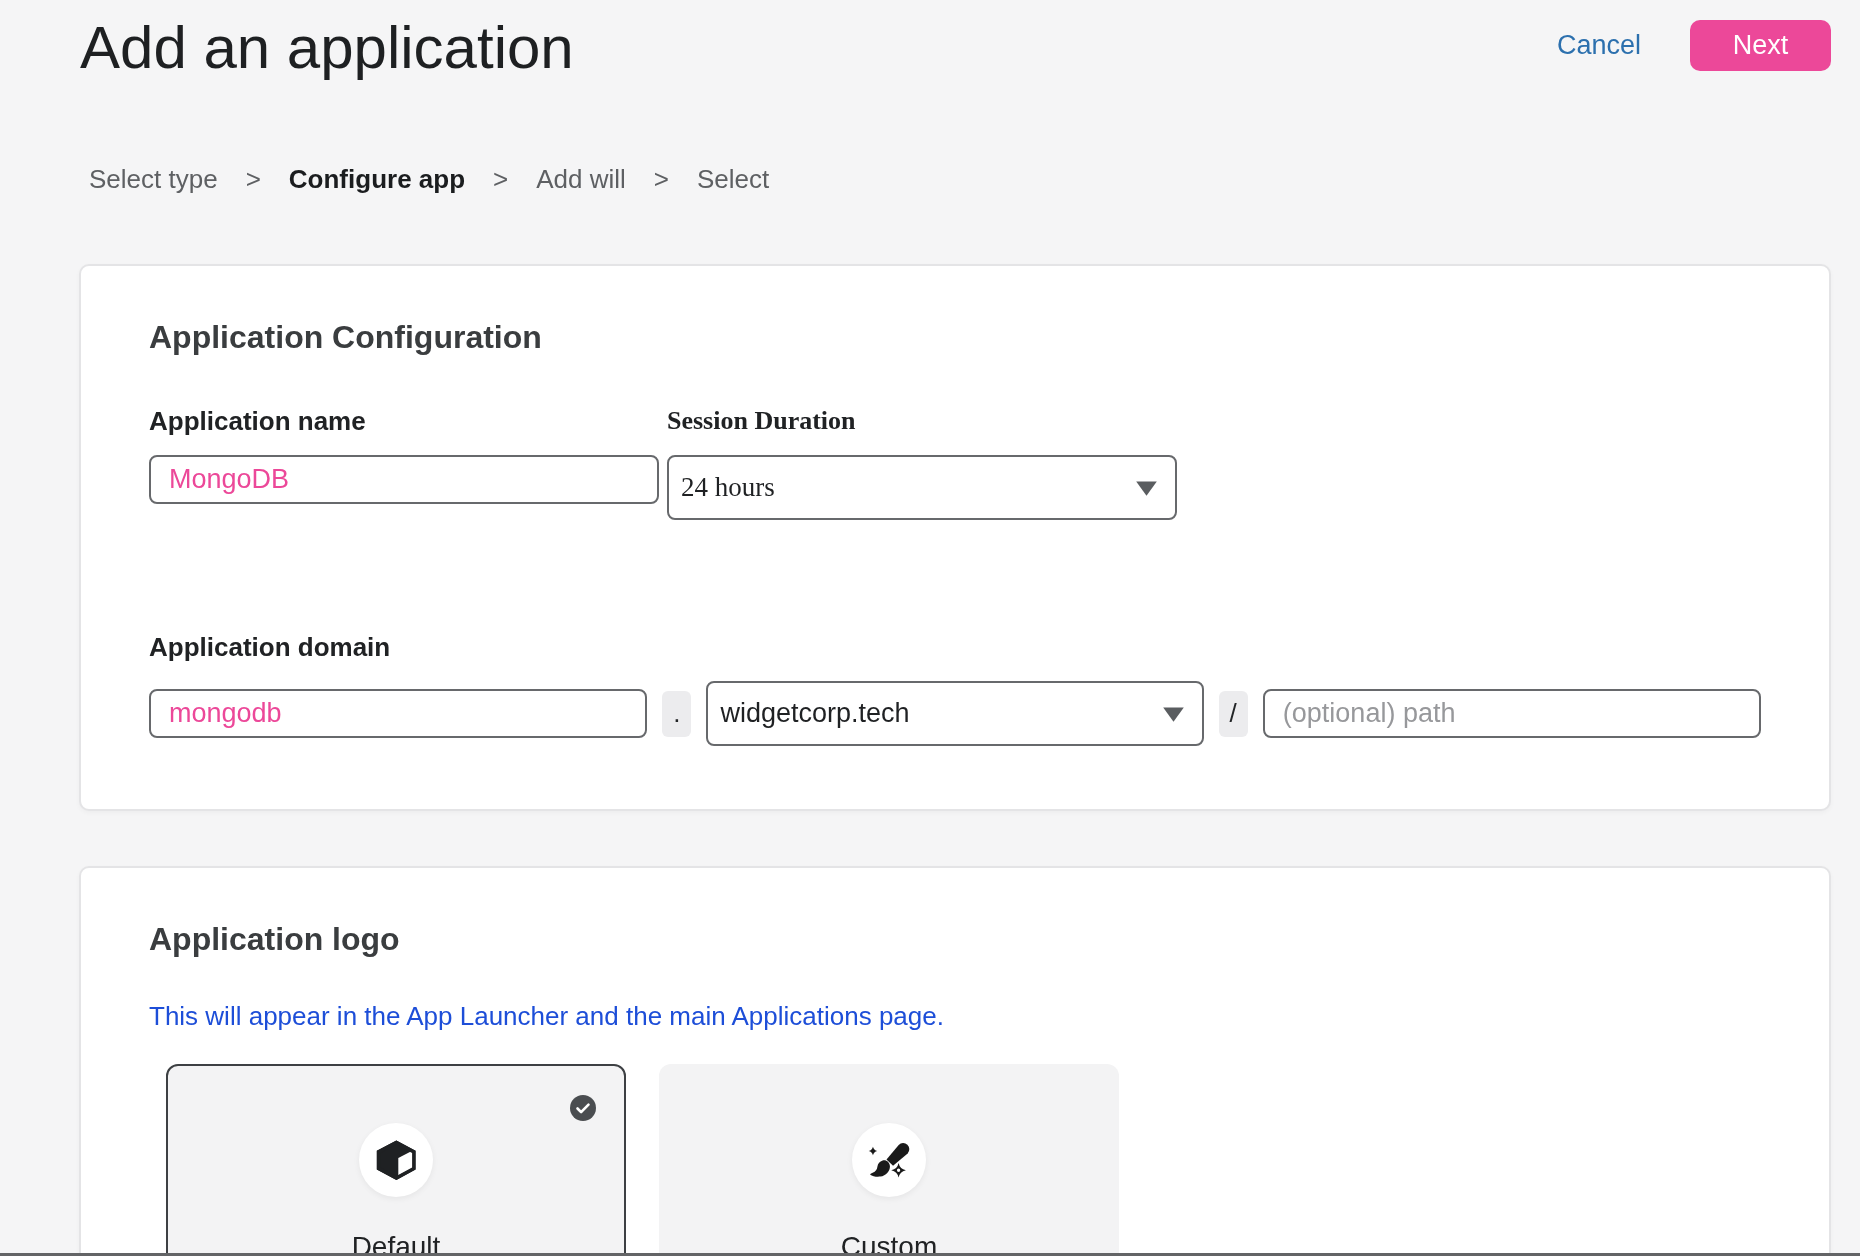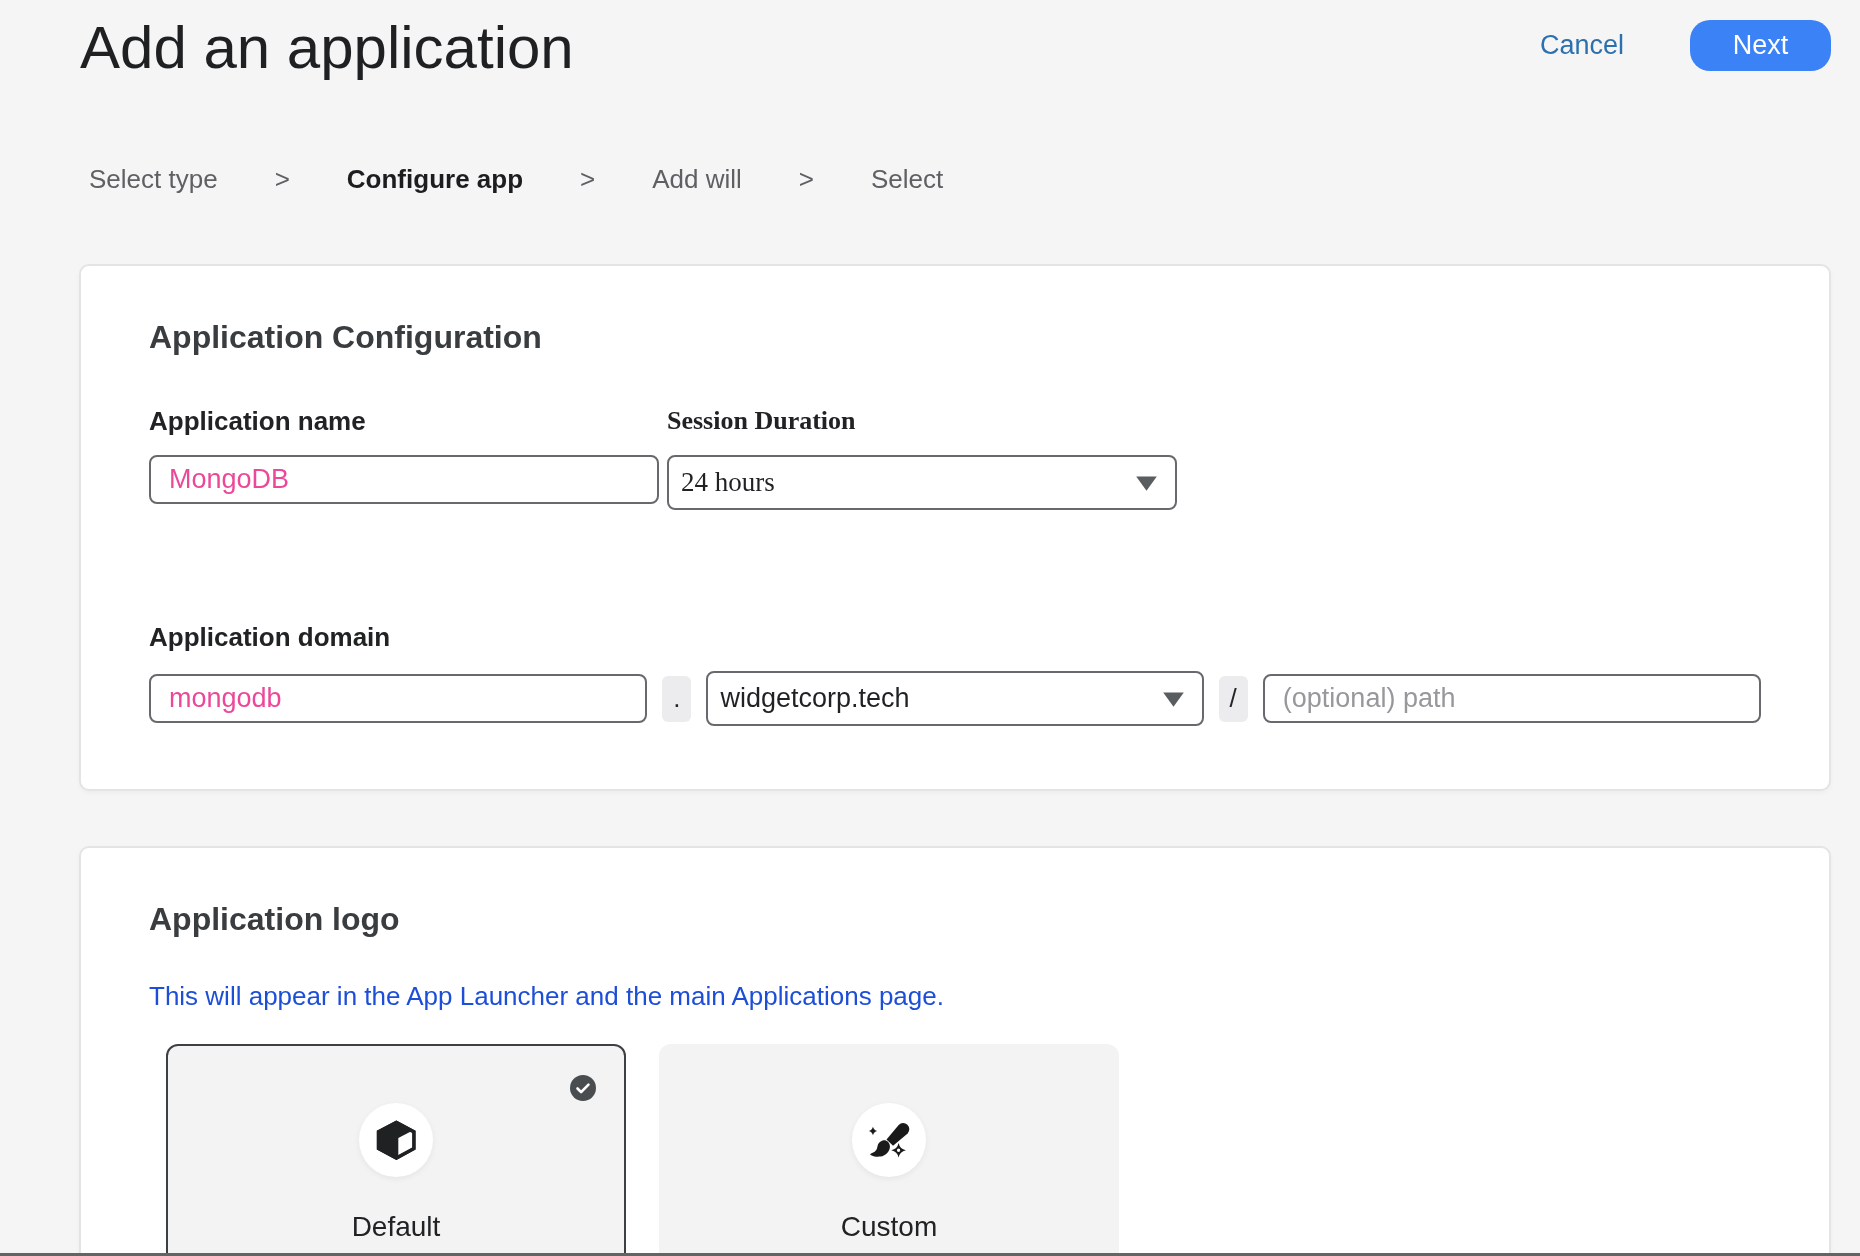--- a/index.html
+++ b/index.html
@@ -30,39 +30,37 @@
   .cancel-link {
     color: #2c70ae;
     font-size: 27px;
     line-height: 51px;
     text-decoration: none;
     cursor: pointer;
     margin-right: 49px;
   }
   .next-btn {
     width: 141px; height: 51px;
-    background: #3b82f6;
+    background: #ec4899;
     border: none;
-    border-radius: 20px;
+    border-radius: 10px;
     color: #ffffff;
     font-family: inherit;
     font-size: 27px;
     cursor: pointer;
-    margin-left: 17px;
   }
   
   .breadcrumb {
     margin: 85px 0 0 80px;
     padding-left: 9px;
     display: flex;
     align-items: center;
     font-size: 26px;
     line-height: 36px;
     color: #5e6063;
-    gap: 29px;
   }
   .breadcrumb .sep { margin: 0 28px; color: #5e6063; }
   .breadcrumb .step { color: #5e6063; cursor: pointer; }
   .breadcrumb .step.active { color: #1b1d1f; font-weight: 700; cursor: default; }
   
   .card {
     background: #ffffff;
     border: 2px solid #e4e4e6;
     border-radius: 10px;
     box-shadow: 0 2px 5px rgba(0,0,0,0.035);
@@ -102,21 +100,21 @@
     font-family: inherit;
     font-size: 27px;
     color: #ec4899;
     outline: none;
   }
   .text-input::placeholder { color: #97989b; opacity: 1; }
   .select-box {
     position: relative;
     margin-top: 17px;
     width: 510px;
-    height: 55px;
+    height: 65px;
     border: 2px solid #67696c;
     border-radius: 8px;
     background: #ffffff;
     display: flex;
     align-items: center;
     padding: 0 60px 0 12px;
     font-size: 27px;
     color: #1f2123;
     cursor: pointer;
   }

